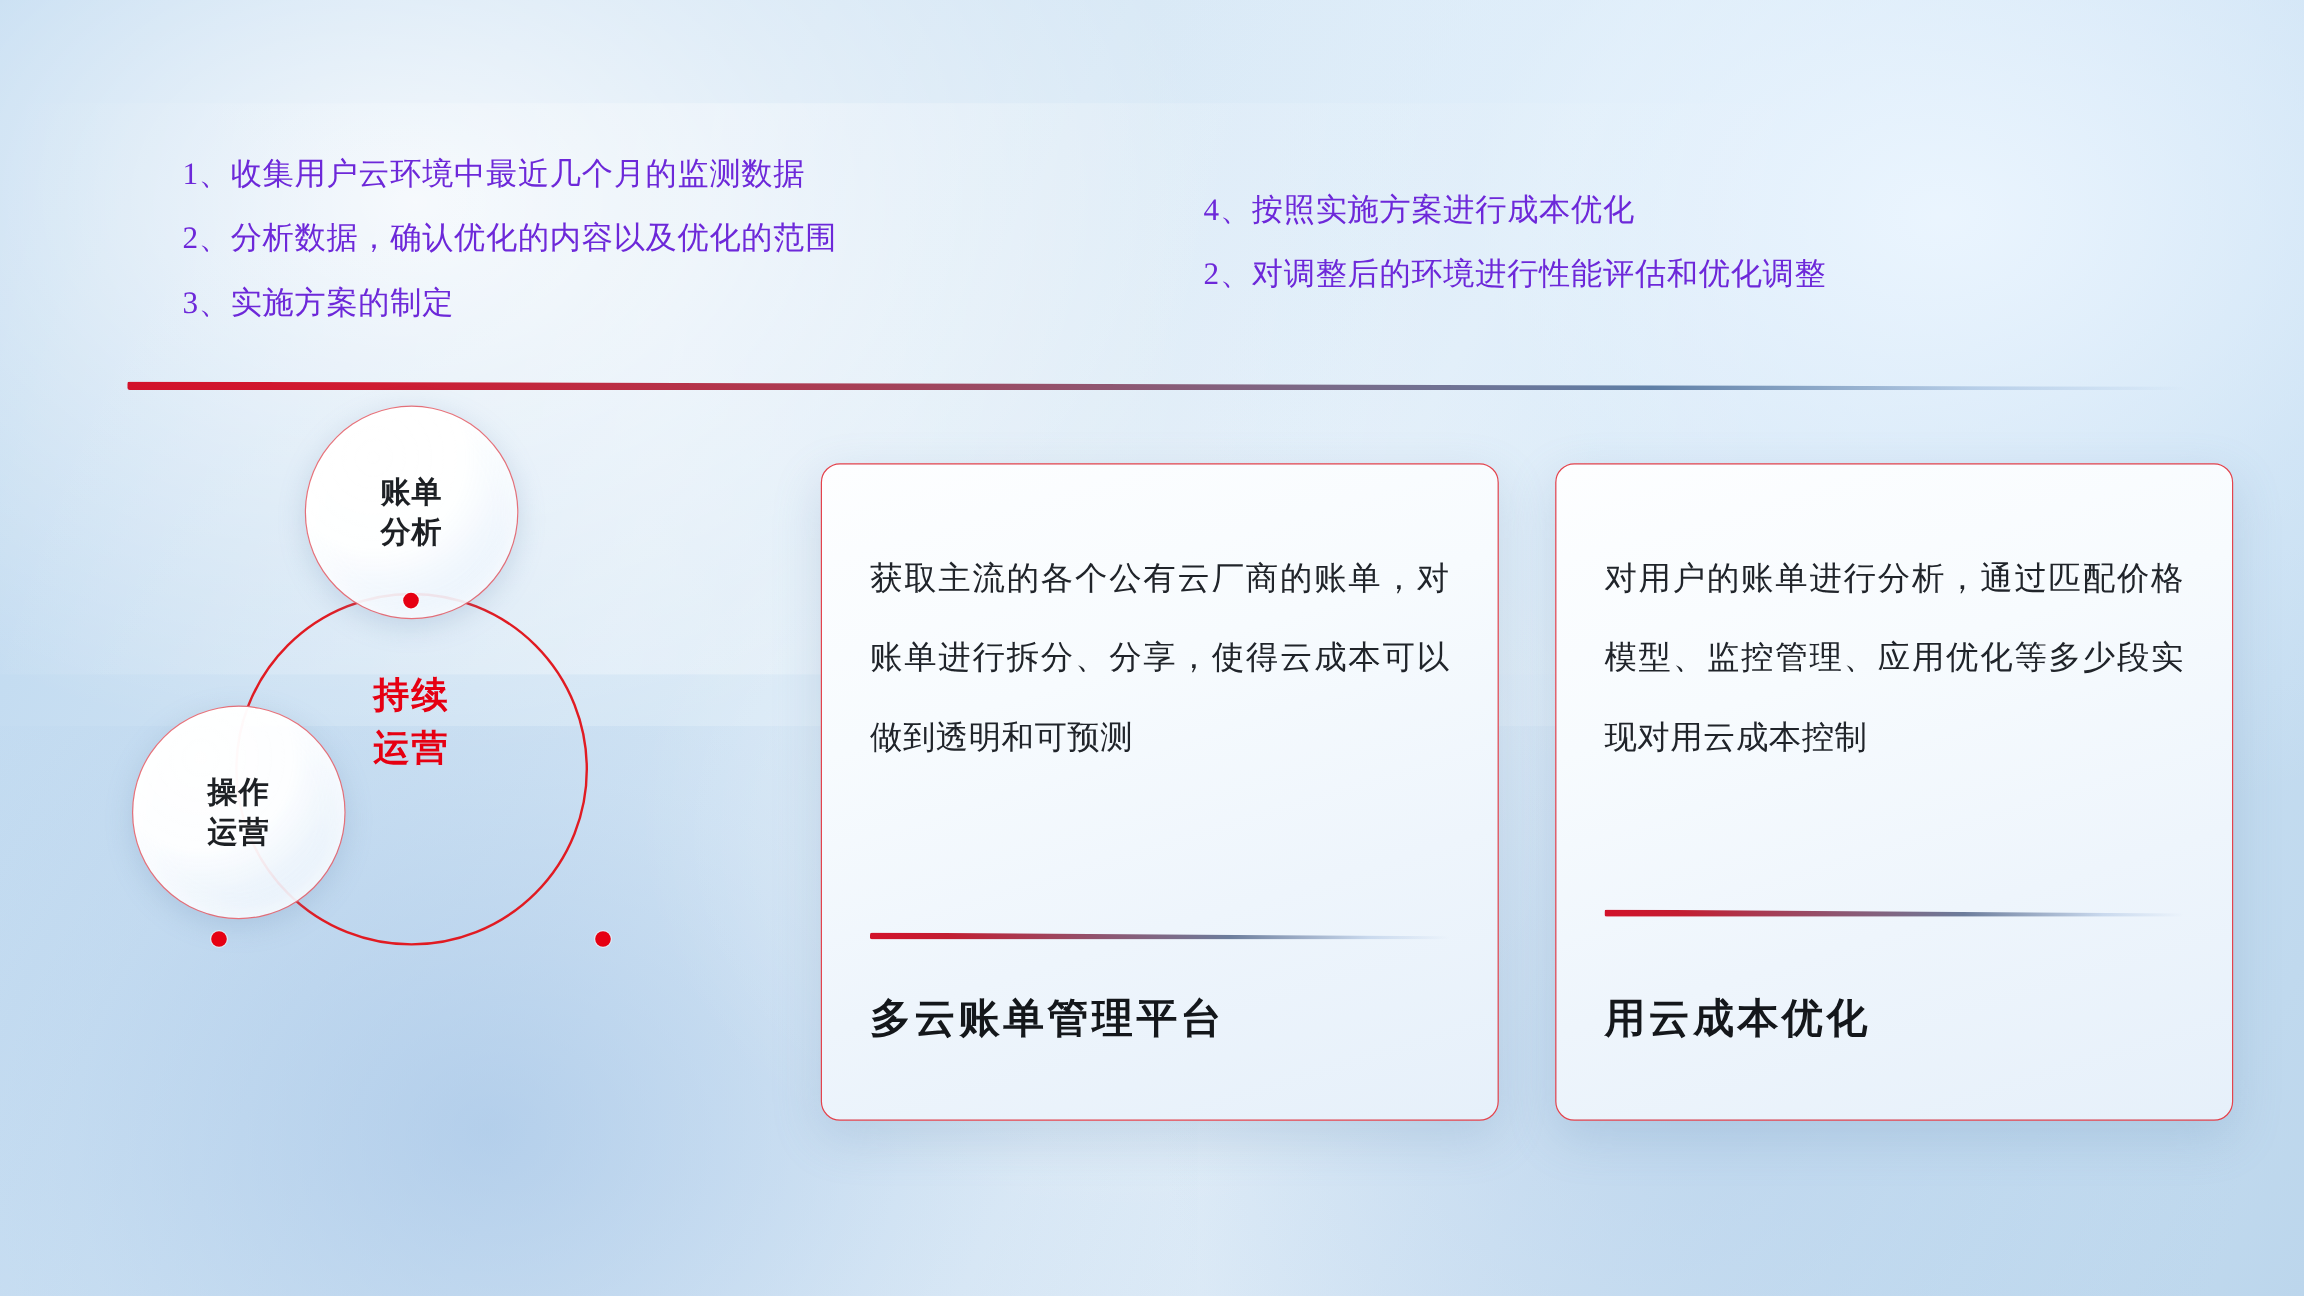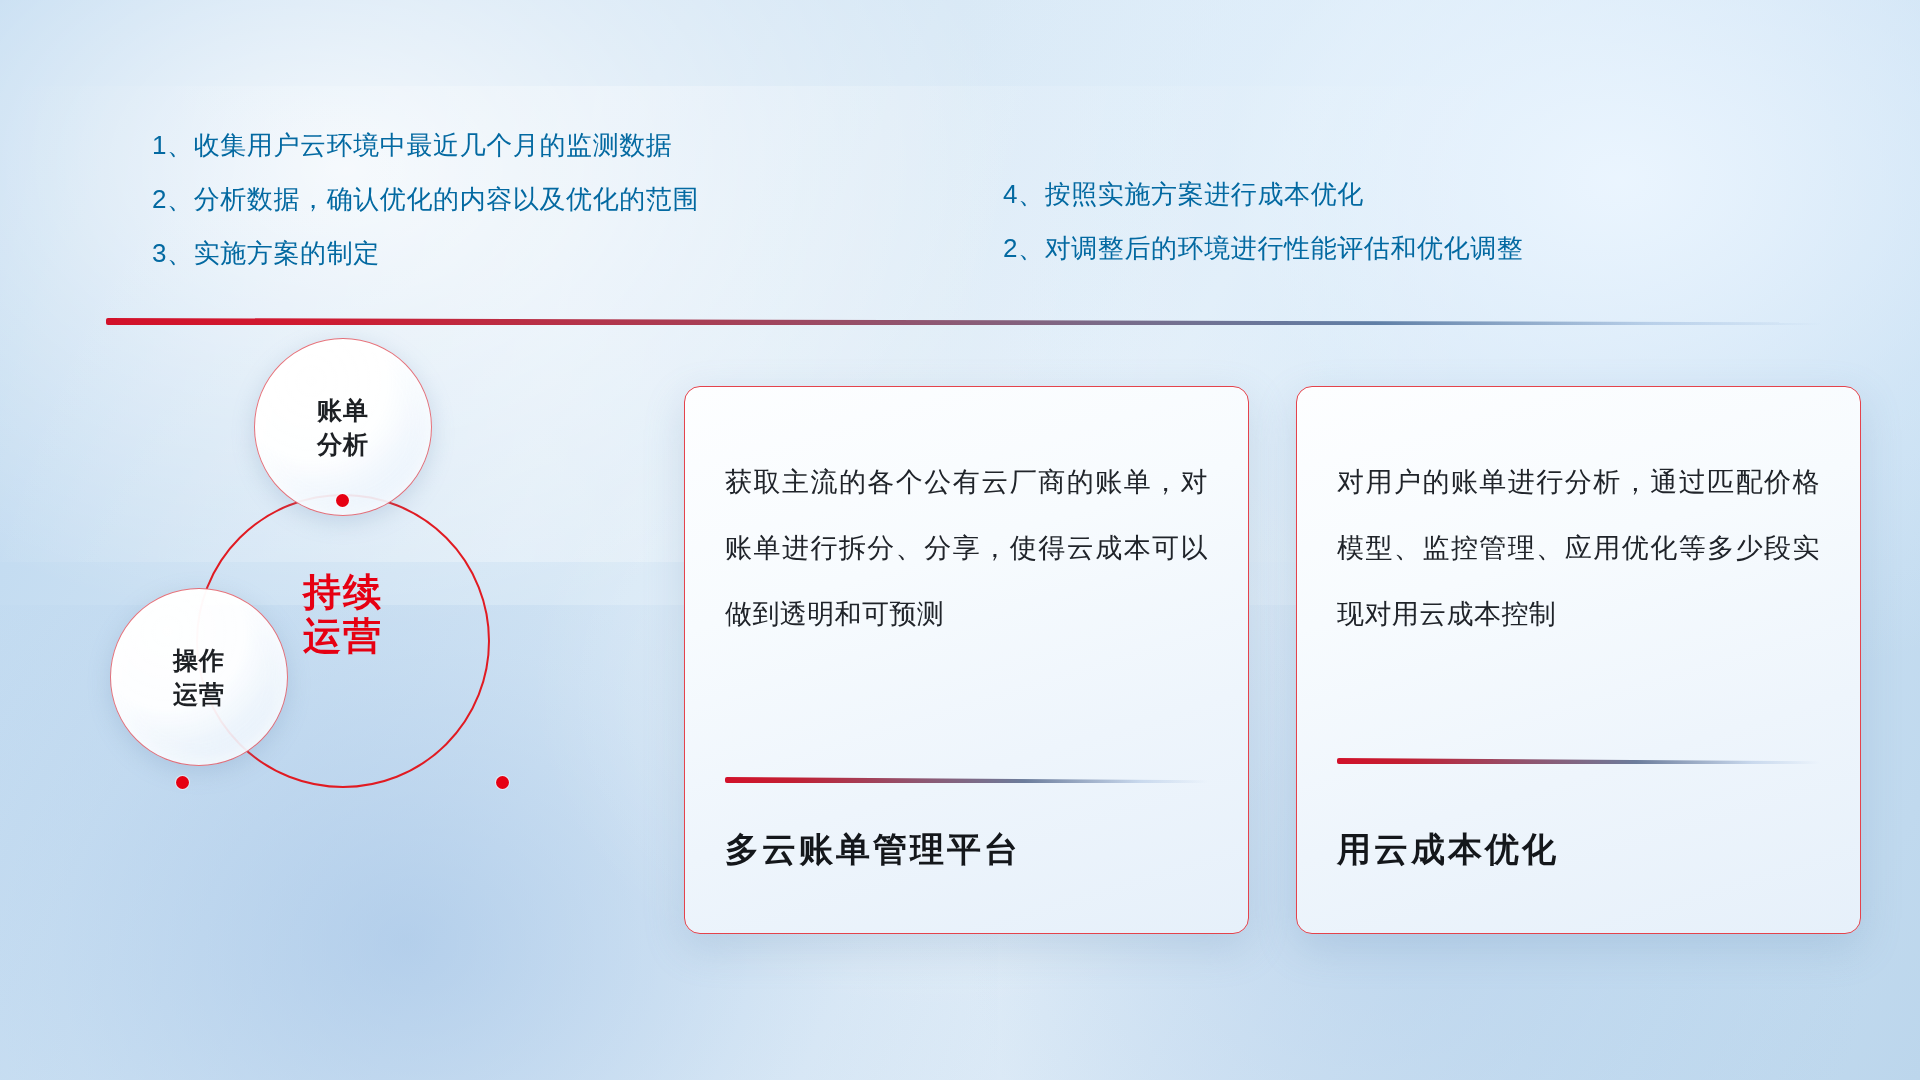--- a/index.html
+++ b/index.html
@@ -39,27 +39,28 @@
   }
   .bg-sheen {
     position:absolute; left:0; top:8%; width:100%; height:44%;
     background:linear-gradient(100deg, rgba(255,255,255,0) 0%, rgba(255,255,255,.30) 30%, rgba(255,255,255,.12) 52%, rgba(255,255,255,0) 78%);
   }
 
   
   #steps { position:absolute; z-index:4; left:0; top:0; width:1920px; }
   .step-col { position:absolute; }
   .step-col.left  { left:152px;  top:118px; }
-  .step-col.right { left:1003px; top:167px; }
+  .step-col.right { left:1003px; top:148px; }
   .step-line {
     font-size:26px;
     line-height:54px;
-    color:#0369a1;
+    color:#6d28d9;
     letter-spacing:.6px;
     white-space:nowrap;
+    font-family:Liberation Serif, serif;
   }
 
   
   #top-divider {
     position:absolute; z-index:4;
     left:106px; top:318px; width:1716px; height:7px;
     background:linear-gradient(90deg,#d2112a 0%, #cf1b31 12%, #a64057 36%, #7a6a88 58%, #5f7fa6 74%, rgba(110,150,200,.35) 90%, rgba(255,255,255,0) 100%);
     clip-path:polygon(0 0, 100% 62%, 100% 100%, 0 100%);
     border-radius:2px;
   }
@@ -88,23 +89,23 @@
     line-height:34px; letter-spacing:1px;text-align:center;
   }
   .dot {
     position:absolute; width:13px; height:13px; border-radius:50%;
     background:#e60012; box-shadow:0 0 0 1px rgba(255,255,255,.5);
   }
   .dot.d-top   { left:240px; top:142px; }
   .dot.d-left  { left:80px;  top:424px; }
   .dot.d-right { left:400px; top:424px; }
   .venn-center {
-    position:absolute; left:152px; top:218px; width:190px;
+    position:absolute; left:152px; top:206px; width:190px;
     text-align:center;
-    font-size:38px; font-weight:bold; line-height:44px;
+    font-size:30px; font-weight:bold; line-height:44px;
     color:#e60012; letter-spacing:2px;
   }
 
   
   #cards { position:absolute; z-index:5; left:0; top:0; width:1920px; height:1080px; }
   .card {
     position:absolute; top:386px; width:565px; height:548px;
     border-radius:16px;
     border:1.6px solid #e4434c;
     background:linear-gradient(163deg,#fdfeff 0%, #f7fbfe 34%, #eef5fc 66%, #e6f0fa 100%);

